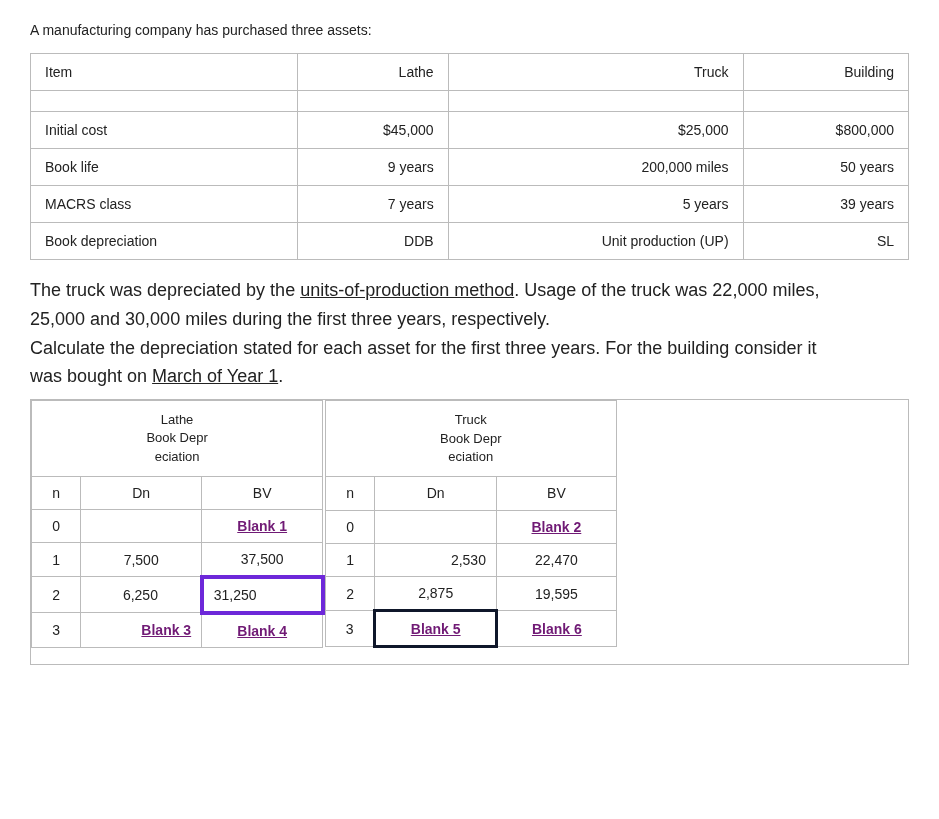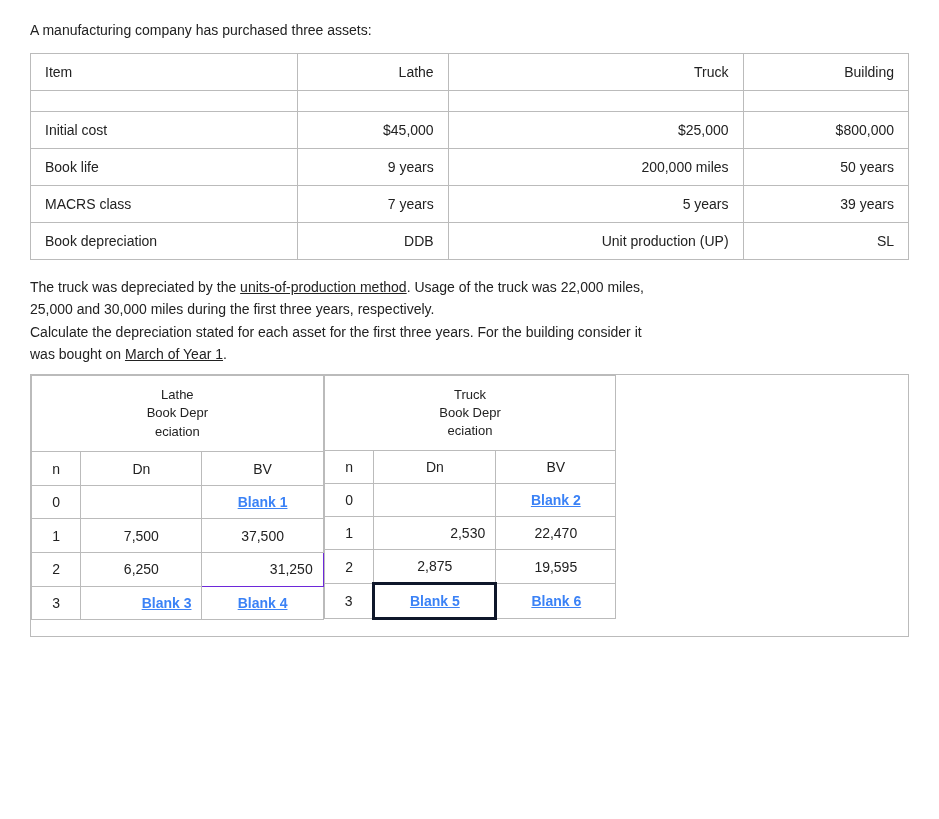--- a/index.html
+++ b/index.html
@@ -24,28 +24,28 @@
       padding: 10px 14px;
       text-align: left;
       vertical-align: middle;
     }
     table td:not(:first-child), table th:not(:first-child) {
       text-align: right;
     }
     .description-text {
       margin: 8px 0;
       line-height: 1.6;
-      font-size: 14px;
+      font-size: 18px;
     }
     .underline {
       text-decoration: underline;
     }
     .blank-link {
       text-decoration: underline;
-      color: #3b82f6;
+      color: #701a75;
       font-weight: bold;
     }
     .half-table {
       flex: 1;
       border-collapse: collapse;
     }
     .half-table td {
       border: 1px solid #bbb;
       padding: 8px 10px;
       text-align: center;
@@ -139,21 +139,21 @@
 
       <tr>
         <td style="border:1px solid #bbb; text-align:center;">1</td>
         <td style="border:1px solid #bbb; text-align:center;">7,500</td>
         <td style="border:1px solid #bbb; text-align:center;">37,500</td>
       </tr>
 
       <tr>
         <td style="border:1px solid #bbb; text-align:center;">2</td>
         <td style="border:1px solid #bbb; text-align:center;">6,250</td>
-        <td style="border:1px solid #6d28d9; text-align:right;">31,250</td>
+        <td style="border:4px solid #6d28d9; text-align:left;">31,250</td>
       </tr>
 
       <tr>
         <td style="border:1px solid #bbb; text-align:center;">3</td>
         <td style="border:1px solid #bbb; text-align:right;">
           <span class="blank-link">Blank 3</span>
         </td>
         <td style="border:1px solid #bbb; text-align:center;">
           <span class="blank-link">Blank 4</span>
         </td>

